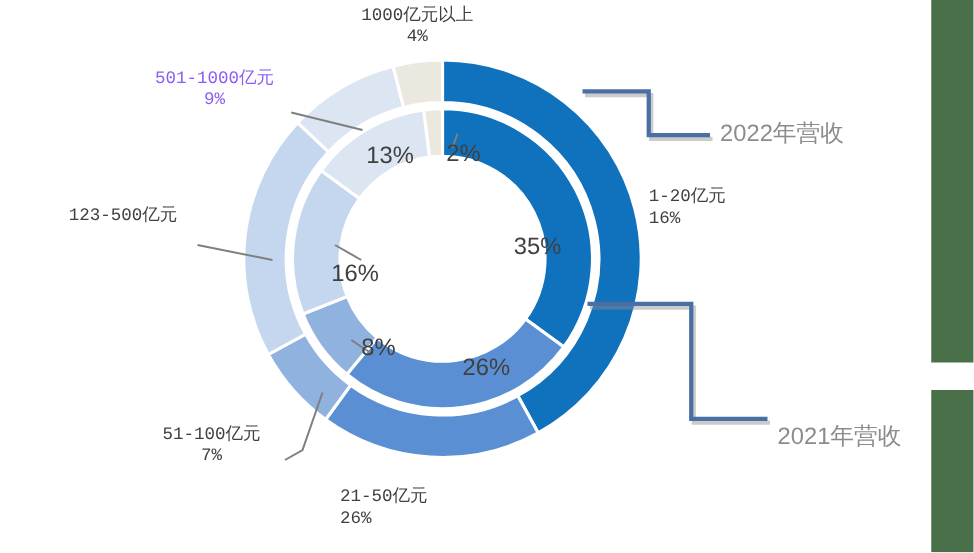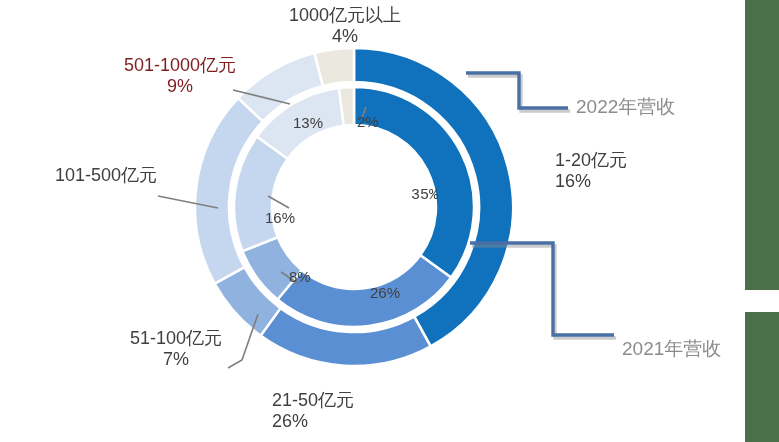--- a/index.html
+++ b/index.html
@@ -22,32 +22,32 @@
     left: 0;
     top: 0;
   }
   .edge-bar {
     position: absolute;
     background: #4A7049;
   }
   .lbl {
     position: absolute;
     color: #404040;
-    font-size: 18px;
+    font-size: 14px;
     line-height: 1.18;
     text-align: center;
     white-space: nowrap;
-    font-family: Liberation Sans, sans-serif;
+    font-family: Liberation Mono, monospace;
   }
   .lbl .cat { display: block; }
   .lbl .pct { display: block; }
   .pct-only {
     position: absolute;
     color: #404040;
-    font-size: 15px;
+    font-size: 19px;
     white-space: nowrap;
     text-align: center;
   }
   .series-name {
     position: absolute;
     color: #8C8C8C;
     font-size: 19px;
     white-space: nowrap;
     font-family: "Liberation Sans", "DejaVu Sans", sans-serif;
     text-align: right;
@@ -79,45 +79,45 @@
       <polyline points="366,107 362,118" fill="none" stroke="#7F7F7F" stroke-width="1.6"></polyline>
       <polyline points="468,76 521,76 521,111 570,111" fill="none" stroke="rgba(140,140,140,0.45)" stroke-width="3.4"></polyline>
       <polyline points="466,73 519,73 519,108 568,108" fill="none" stroke="#4A6FA5" stroke-width="3.4"></polyline>
       <polyline points="472,246 555,246 555,338 616,338" fill="none" stroke="rgba(140,140,140,0.45)" stroke-width="3.4"></polyline>
       <polyline points="470,243 553,243 553,335 614,335" fill="none" stroke="#4A6FA5" stroke-width="3.4"></polyline>
     </svg>
 
   <div class="edge-bar" style="left: 745px; top: 0px; width: 34px; height: 290px; background: rgb(74, 112, 73);"></div>
   <div class="edge-bar" style="left: 745px; top: 312px; width: 34px; height: 130px; background: rgb(74, 112, 73);"></div>
 
-  <div class="lbl" style="left: 519px; top: 150px; text-align: left; color: rgb(64, 64, 64); margin-left: 36px;">
+  <div class="lbl" style="left: 519px; top: 150px; text-align: left; color: rgb(64, 64, 64);">
     <span class="cat">1-20亿元</span>
     <span class="pct">16%</span>
   </div>
   <div class="lbl" style="left: 272px; top: 390px; text-align: left; color: rgb(64, 64, 64);">
     <span class="cat">21-50亿元</span>
     <span class="pct">26%</span>
   </div>
-  <div class="lbl" style="left: 130px; top: 328px; color: rgb(64, 64, 64);">
+  <div class="lbl" style="left: 130px; top: 340px; color: rgb(64, 64, 64);">
     <span class="cat">51-100亿元</span>
     <span class="pct">7%</span>
   </div>
   <div class="lbl" style="left: 55px; top: 165px; text-align: center; color: rgb(64, 64, 64);">
-    <span class="cat">101-500亿元</span>
+    <span class="cat">123-500亿元</span>
   </div>
-  <div class="lbl" style="left: 124px; top: 55px; color: #7f1d1d;">
+  <div class="lbl" style="left: 124px; top: 55px; color: #8b5cf6;">
     <span class="cat">501-1000亿元</span>
     <span class="pct">9%</span>
   </div>
   <div class="lbl" style="left: 289px; top: 5px; text-align: center; color: rgb(64, 64, 64);">
     <span class="cat">1000亿元以上</span>
     <span class="pct">4%</span>
   </div>
 
-  <div class="pct-only" style="left: 411px; top: 187px; color: rgb(64, 64, 64); font-family: Liberation Mono, monospace;">35%</div>
+  <div class="pct-only" style="left: 411px; top: 187px; color: rgb(64, 64, 64);">35%</div>
   <div class="pct-only" style="left: 370px; top: 284px; color: rgb(64, 64, 64);">26%</div>
   <div class="pct-only" style="left: 289px; top: 268px; color: rgb(64, 64, 64);">8%</div>
   <div class="pct-only" style="left: 265px; top: 209px; color: rgb(64, 64, 64);">16%</div>
   <div class="pct-only" style="left: 293px; top: 114px; color: rgb(64, 64, 64);">13%</div>
   <div class="pct-only" style="left: 357px; top: 113px; color: rgb(64, 64, 64);">2%</div>
 
   <div class="series-name" style="left: 576px; top: 94px; color: rgb(140, 140, 140);">2022年营收</div>
   <div class="series-name" style="left: 622px; top: 336px; color: rgb(140, 140, 140);">2021年营收</div>
 
 </div>

